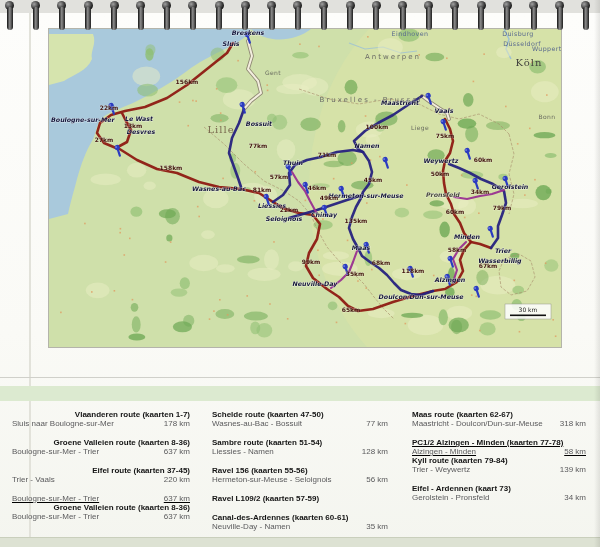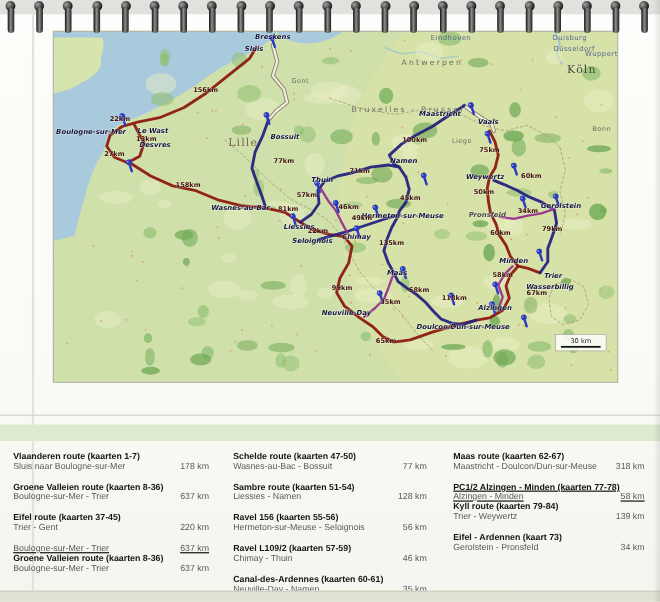--- a/index.html
+++ b/index.html
@@ -432,39 +432,39 @@
     <text x="453" y="181" text-anchor="middle" font-size="6" font-weight="bold" fill="#40130b" paint-order="stroke" stroke="rgba(255,255,255,.4)" stroke-width="0.7" font-family="&quot;DejaVu Sans&quot;,sans-serif">79km</text>
     <text x="439" y="239" text-anchor="middle" font-size="6" font-weight="bold" fill="#40130b" paint-order="stroke" stroke="rgba(255,255,255,.4)" stroke-width="0.7" font-family="&quot;DejaVu Sans&quot;,sans-serif">67km</text>
     <rect x="456" y="275" width="46" height="15" fill="#ffffff" opacity="0.85" stroke="#888" stroke-width="0.5"></rect>
     <text x="479" y="282.5" text-anchor="middle" font-size="6" fill="#222" font-family="&quot;DejaVu Sans&quot;,sans-serif">30 km</text>
     <rect x="461" y="285.5" width="36" height="1.6" fill="#111"></rect>
   </svg>
 
 <div class="rule"></div>
 <div class="green-band"></div>
 <div class="legend" id="legend">
-    <div class="col" style="left: 12px; width: 178px;">
+    <div class="col" style="left: 12px; width: 178px; text-align: right;">
       <div class="group">
         <div class="g-title">Vlaanderen route (kaarten 1-7)</div>
         <div class="g-line">
           <span>Sluis naar Boulogne-sur-Mer</span>
           <span>178 km</span>
         </div>
       </div>
       <div class="group">
         <div class="g-title">Groene Valleien route (kaarten 8-36)</div>
         <div class="g-line">
           <span>Boulogne-sur-Mer - Trier</span>
           <span>637 km</span>
         </div>
       </div>
       <div class="group">
         <div class="g-title">Eifel route (kaarten 37-45)</div>
         <div class="g-line">
-          <span>Trier - Gent</span>
+          <span>Trier - Vaals</span>
           <span>220 km</span>
         </div>
       </div>
       <div class="group tight">
         <div class="g-line">
           <span>Boulogne-sur-Mer - Trier</span>
           <span>637 km</span>
         </div>
       </div>
       <div class="group">
@@ -492,24 +492,20 @@
       </div>
       <div class="group">
         <div class="g-title">Ravel 156 (kaarten 55-56)</div>
         <div class="g-line">
           <span>Hermeton-sur-Meuse - Seloignois</span>
           <span>56 km</span>
         </div>
       </div>
       <div class="group">
         <div class="g-title">Ravel L109/2 (kaarten 57-59)</div>
-        <div class="g-line">
-          <span>Chimay - Thuin</span>
-          <span>46 km</span>
-        </div>
       </div>
       <div class="group">
         <div class="g-title">Canal-des-Ardennes (kaarten 60-61)</div>
         <div class="g-line">
           <span>Neuville-Day - Namen</span>
           <span>35 km</span>
         </div>
       </div>
     </div>
     <div class="col" style="left: 412px; width: 174px;">

